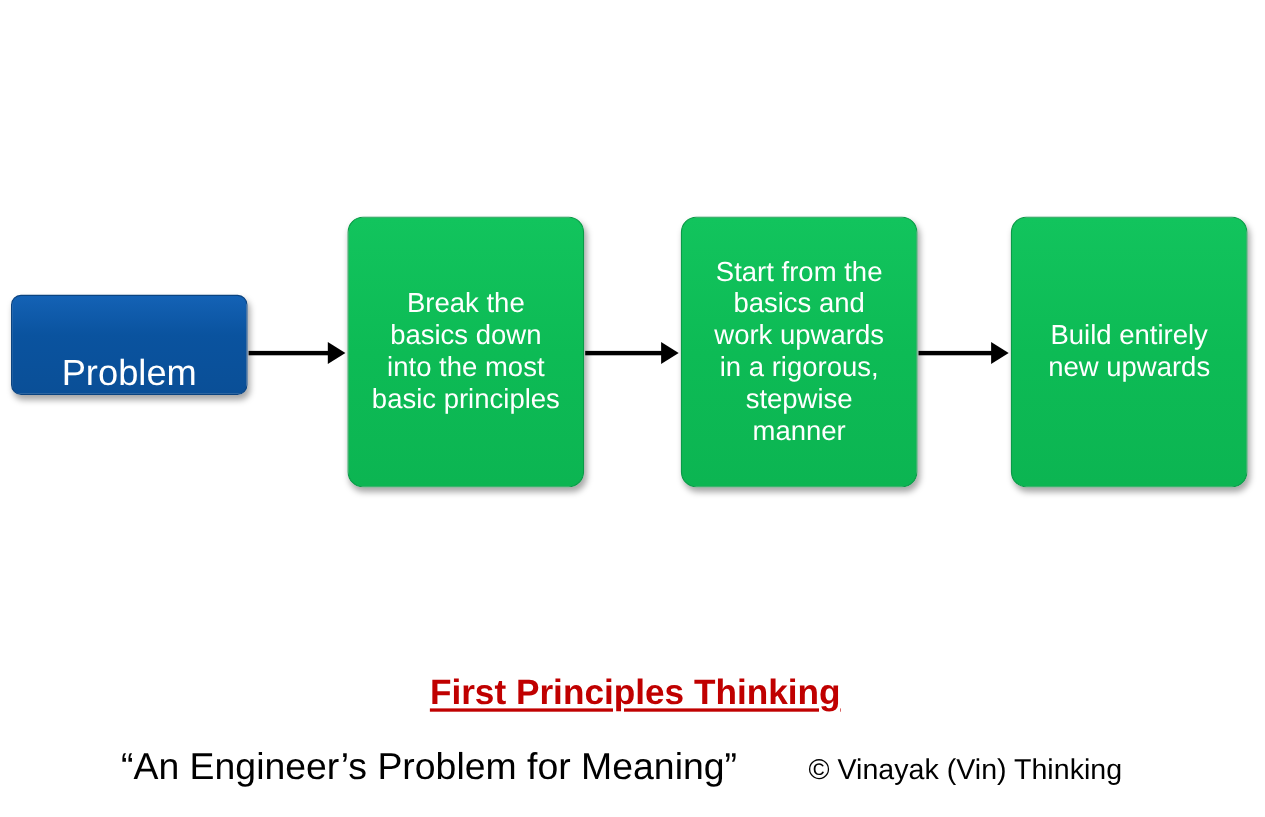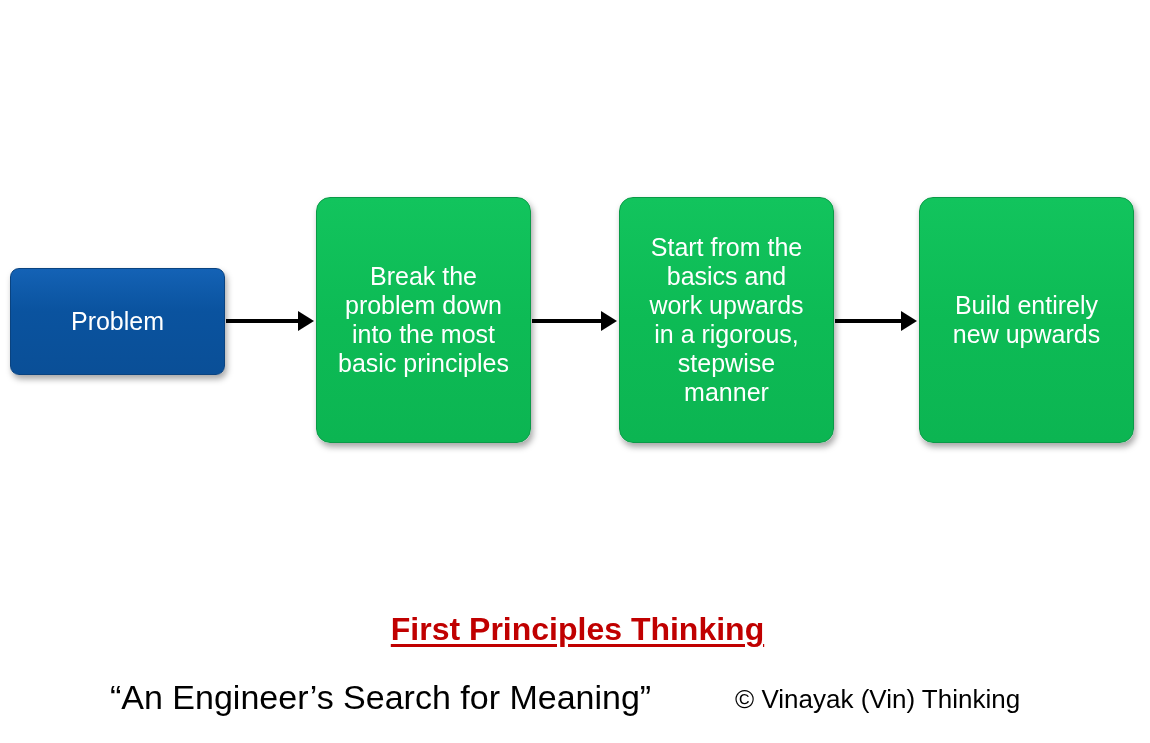--- a/index.html
+++ b/index.html
@@ -1,23 +1,23 @@
 <!DOCTYPE html>
 <html><head>
   <meta charset="utf-8">
   <style>
     html, body { margin:0; padding:0; }
     body { width:1150px; height:743px; background:#ffffff; position:relative; overflow:hidden;
            font-family:"Liberation Sans", sans-serif; }
     .box { position:absolute; border-radius:14px; color:#ffffff; display:flex; align-items:center;
            justify-content:center; text-align:center; box-sizing:border-box;
            box-shadow: 2px 4px 6px rgba(0,0,0,0.35); }
-    .blue { left:10px; top:268px; width:215px; height:107px; border-radius:9px;
+    .blue { left:10px; top:268px; width:215px; height:91px; border-radius:9px;
             background:linear-gradient(#1462b5, #0a539f 40%, #0a4f97);
-            border:1px solid #0a4380; font-size:25px; }
+            border:1px solid #0a4380; font-size:33px;align-items:flex-end; }
     .green { top:197px; width:215px; height:246px;
              background:linear-gradient(#12c45d, #0dbb55 50%, #0cb552);
              border:1px solid #0a9a47; font-size:25px; line-height:29px; padding:0 18px; }
     #b1 { left:316px; } #b2 { left:619px; } #b3 { left:919px; }
     .arrow { position:absolute; height:4px; background:#000; }
     .arrow::after { content:""; position:absolute; right:-14px; top:-8px; border-left:16px solid #000;
                     border-top:10px solid transparent; border-bottom:10px solid transparent; }
     #a1 { left:226px; top:319px; width:74px; }
     #a2 { left:532px; top:319px; width:71px; }
     #a3 { left:835px; top:319px; width:68px; }
@@ -28,26 +28,26 @@
     .copy { position:absolute; left:735px; top:684px; font-size:26px; color:#000; }
   </style>
 </head>
 <body>
 
 <div class="box blue">
   <span>Problem</span>
 </div>
 <div class="arrow" id="a1"></div>
 <div class="box green" id="b1">
-  <span>Break the problem down into the most basic principles</span>
+  <span>Break the basics down into the most basic principles</span>
 </div>
 <div class="arrow" id="a2"></div>
 <div class="box green" id="b2">
   <span>Start from the basics and work upwards in a rigorous, stepwise manner</span>
 </div>
 <div class="arrow" id="a3"></div>
 <div class="box green" id="b3">
   <span>Build entirely new upwards</span>
 </div>
 
 <div class="title">First Principles Thinking</div>
-<div class="quote">“An Engineer’s Search for Meaning”</div>
+<div class="quote">“An Engineer’s Problem for Meaning”</div>
 <div class="copy">© Vinayak (Vin) Thinking</div>
 
 </body></html>

